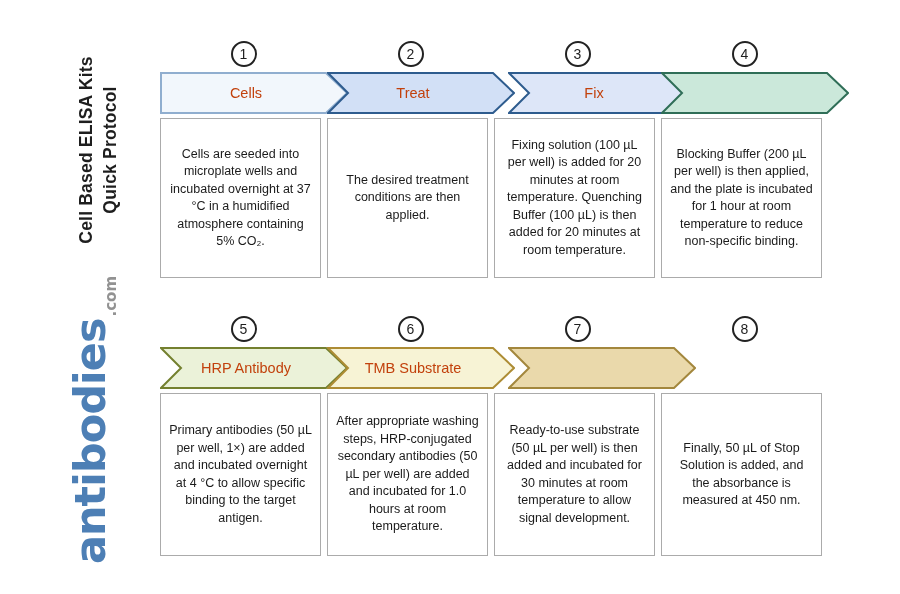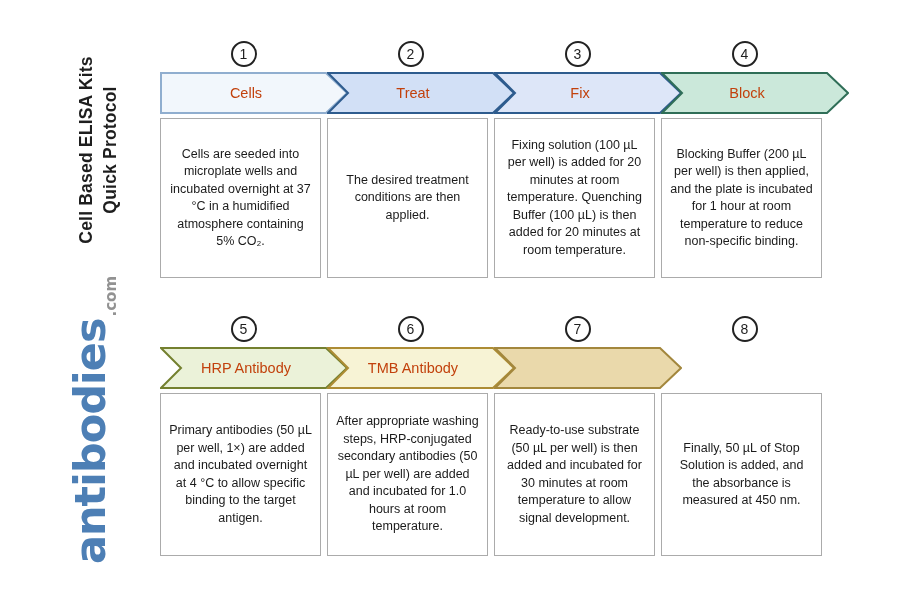--- a/index.html
+++ b/index.html
@@ -20,21 +20,21 @@
   .section1{margin-top:41px;}
   .section2{margin-top:38px;}
   .circles-row{display:grid;grid-template-columns:repeat(4,167px);justify-items:center;height:26px;}
   .step-circle{width:22px;height:22px;border:2px solid #222;border-radius:50%;
                display:flex;align-items:center;justify-content:center;
                font-size:14px;color:#1e1e1e;background:#fff;}
   .arrows-row{position:relative;height:42px;margin-top:5px;}
   .arrow{position:absolute;top:0;width:188px;height:42px;}
   .arrow:nth-of-type(1){left:0;z-index:1}
   .arrow:nth-of-type(2){left:167px;z-index:2}
-  .arrow:nth-of-type(3){left:334px;z-index:3}
+  .arrow:nth-of-type(3){left:348px;z-index:3}
   .arrow:nth-of-type(4){left:501px;z-index:4}
   .arrow svg{display:block;width:188px;height:42px;}
   .arrow-label{position:absolute;left:4px;top:0;width:164px;height:42px;
                display:flex;align-items:center;justify-content:center;
                font-size:14.5px;color:#c2410c;}
   .boxes-row{display:grid;grid-template-columns:repeat(4,167px);margin-top:4px;}
   .desc-box{width:161px;border:1.5px solid var(--box-border,#ababab);background:#fff;
             box-sizing:border-box;display:flex;align-items:center;justify-content:center;
             text-align:center;padding:6px 8px;font-size:12.5px;line-height:1.4;color:#1b1b1b;}
   .section1 .desc-box{height:160px;}
@@ -78,21 +78,20 @@
         <div class="arrow">
           <svg viewBox="0 0 188 42">
             <polygon points="1,1 166,1 187,21 166,41 1,41 21,21" stroke-width="2" fill="#dde6f8" stroke="#2e5c8e"></polygon>
           </svg>
           <div class="arrow-label">Fix</div>
         </div>
         <div class="arrow">
           <svg viewBox="0 0 188 42">
             <polygon points="1,1 166,1 187,21 166,41 1,41 21,21" stroke-width="2" fill="#cbe8da" stroke="#2f6e57"></polygon>
           </svg>
-          <div class="arrow-label">Block</div>
         </div>
       </div>
       <div class="boxes-row">
         <div class="desc-box">Cells are seeded into microplate wells and incubated overnight at 37 °C in a humidified atmosphere containing 5% CO₂.</div>
         <div class="desc-box">The desired treatment conditions are then applied.</div>
         <div class="desc-box">Fixing solution (100 µL per well) is added for 20 minutes at room temperature. Quenching Buffer (100 µL) is then added for 20 minutes at room temperature.</div>
         <div class="desc-box">Blocking Buffer (200 µL per well) is then applied, and the plate is incubated for 1 hour at room temperature to reduce non-specific binding.</div>
       </div>
     </div>
 
@@ -107,21 +106,21 @@
         <div class="arrow">
           <svg viewBox="0 0 188 42">
             <polygon points="1,1 166,1 187,21 166,41 1,41 21,21" stroke-width="2" fill="#ebf2d9" stroke="#74802f"></polygon>
           </svg>
           <div class="arrow-label">HRP Antibody</div>
         </div>
         <div class="arrow">
           <svg viewBox="0 0 188 42">
             <polygon points="1,1 166,1 187,21 166,41 1,41 21,21" stroke-width="2" fill="#f7f3d5" stroke="#ad8c34"></polygon>
           </svg>
-          <div class="arrow-label">TMB Antibody</div>
+          <div class="arrow-label">TMB Substrate</div>
         </div>
         <div class="arrow">
           <svg viewBox="0 0 188 42">
             <polygon points="1,1 166,1 187,21 166,41 1,41 21,21" stroke-width="2" fill="#ead9ab" stroke="#a3873d"></polygon>
           </svg>
         </div>
       </div>
       <div class="boxes-row">
         <div class="desc-box">Primary antibodies (50 µL per well, 1×) are added and incubated overnight at 4 °C to allow specific binding to the target antigen.</div>
         <div class="desc-box">After appropriate washing steps, HRP-conjugated secondary antibodies (50 µL per well) are added and incubated for 1.0 hours at room temperature.</div>

